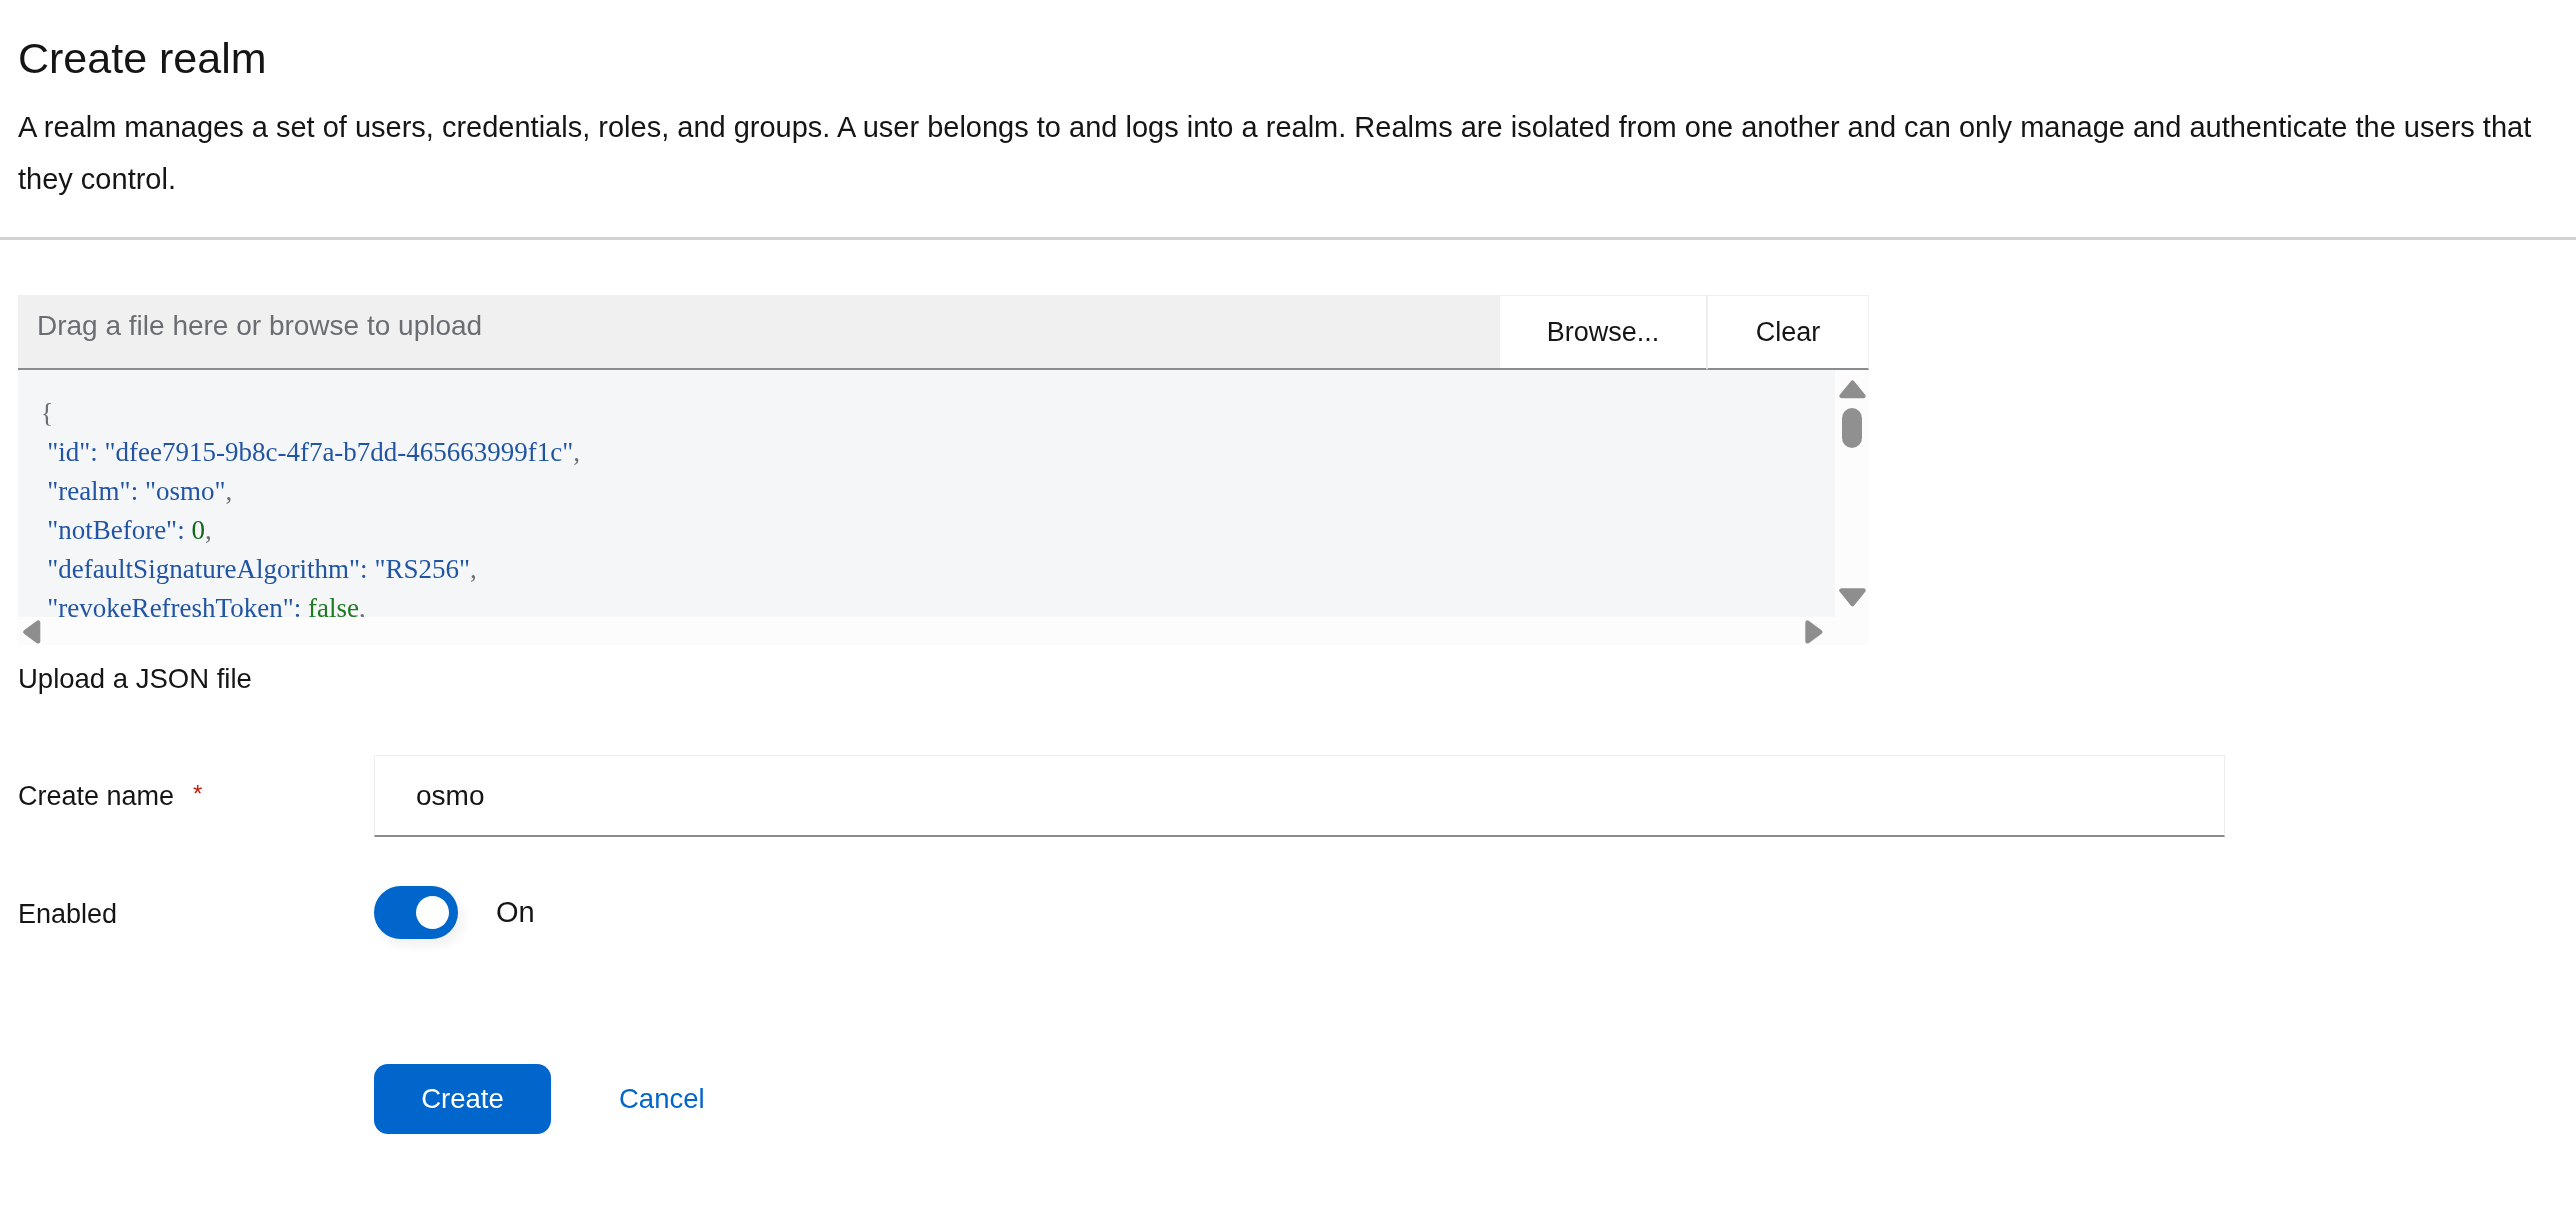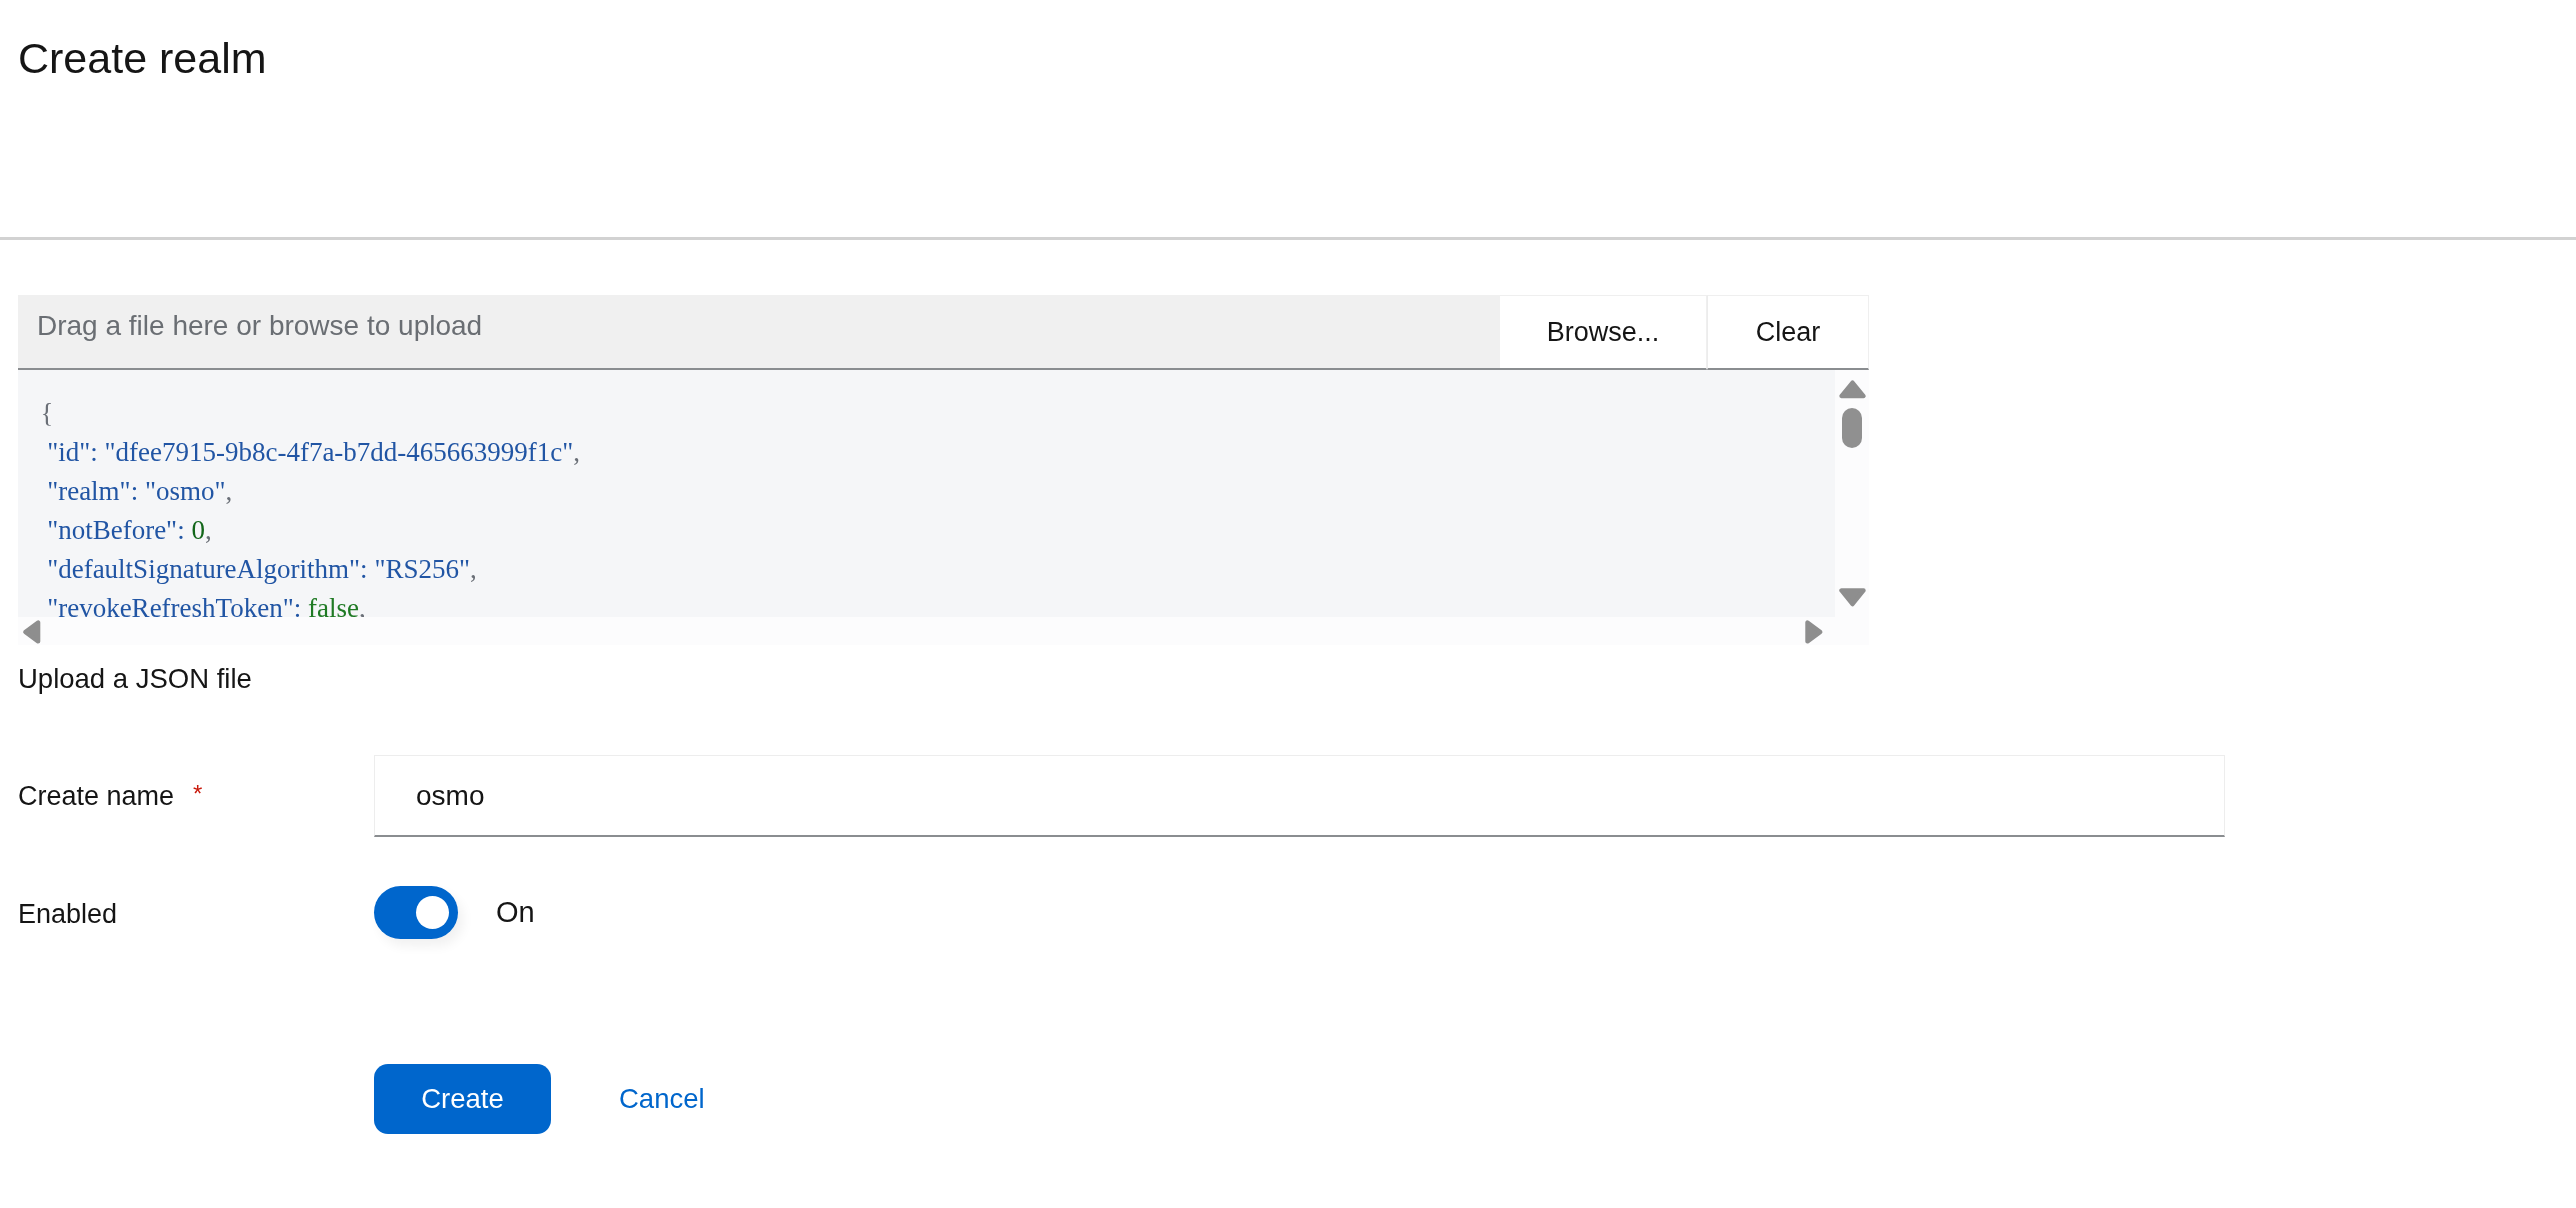--- a/index.html
+++ b/index.html
@@ -117,20 +117,21 @@
     margin-left:68px; background:none; border:none; padding:0;
     color:var(--primary); font-size:27.5px; cursor:pointer;
     font-family:"Liberation Sans", sans-serif;
   }
 </style>
 </head>
 <body>
 
 <div class="header">
   <h1 class="page-title">Create realm</h1>
+  <p class="page-desc">A realm manages a set of users, credentials, roles, and groups. A user belongs to and logs into a realm. Realms are isolated from one another and can only manage and authenticate the users that they control.</p>
 </div>
 
 <div class="divider"></div>
 
 <div class="form">
 
   <div class="row">
     <div class="field-col">
 
       <div class="upload-row">

